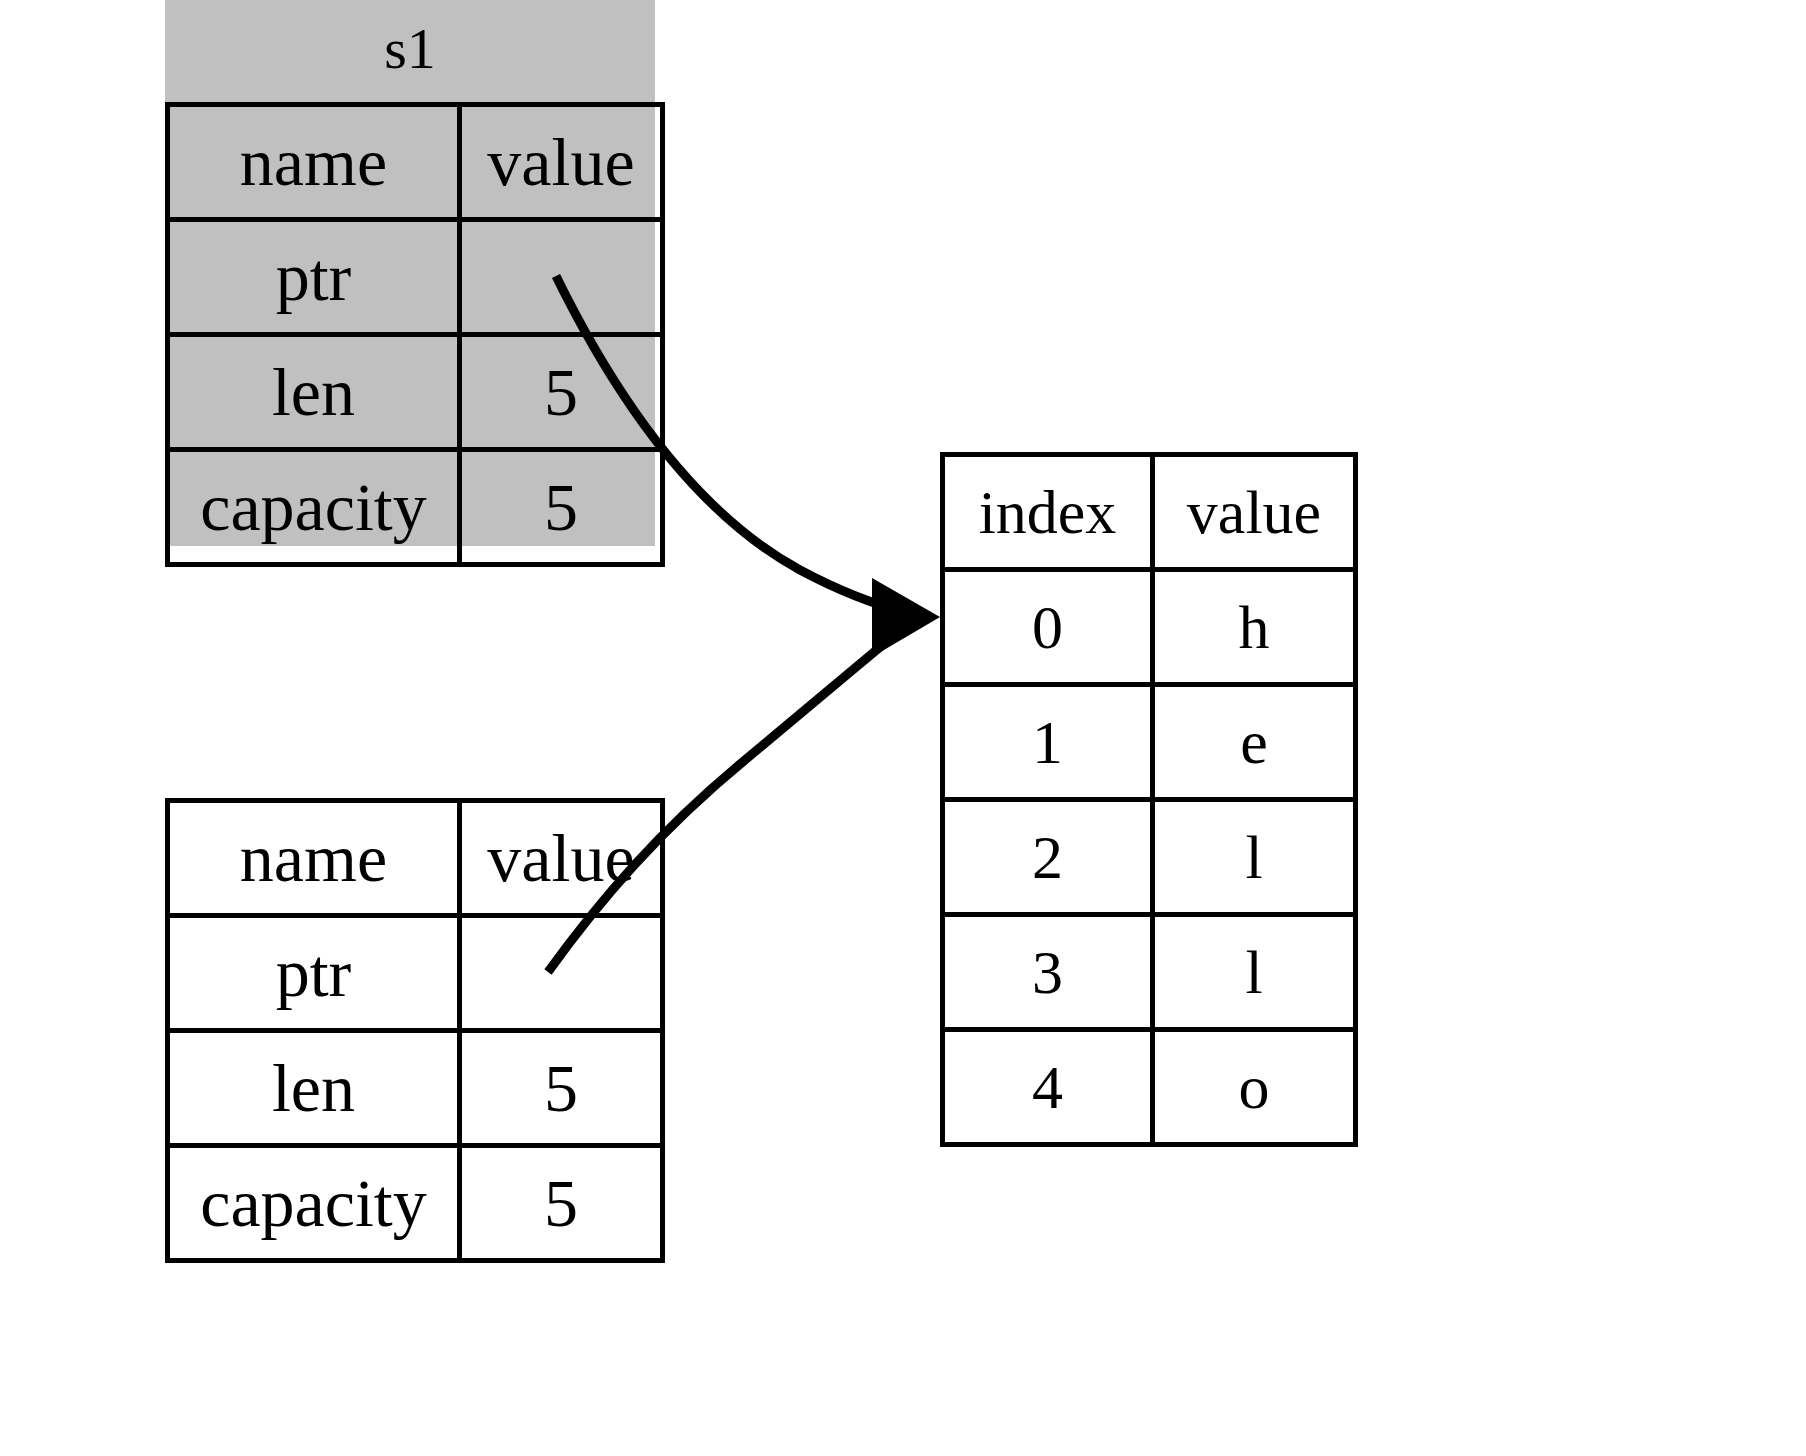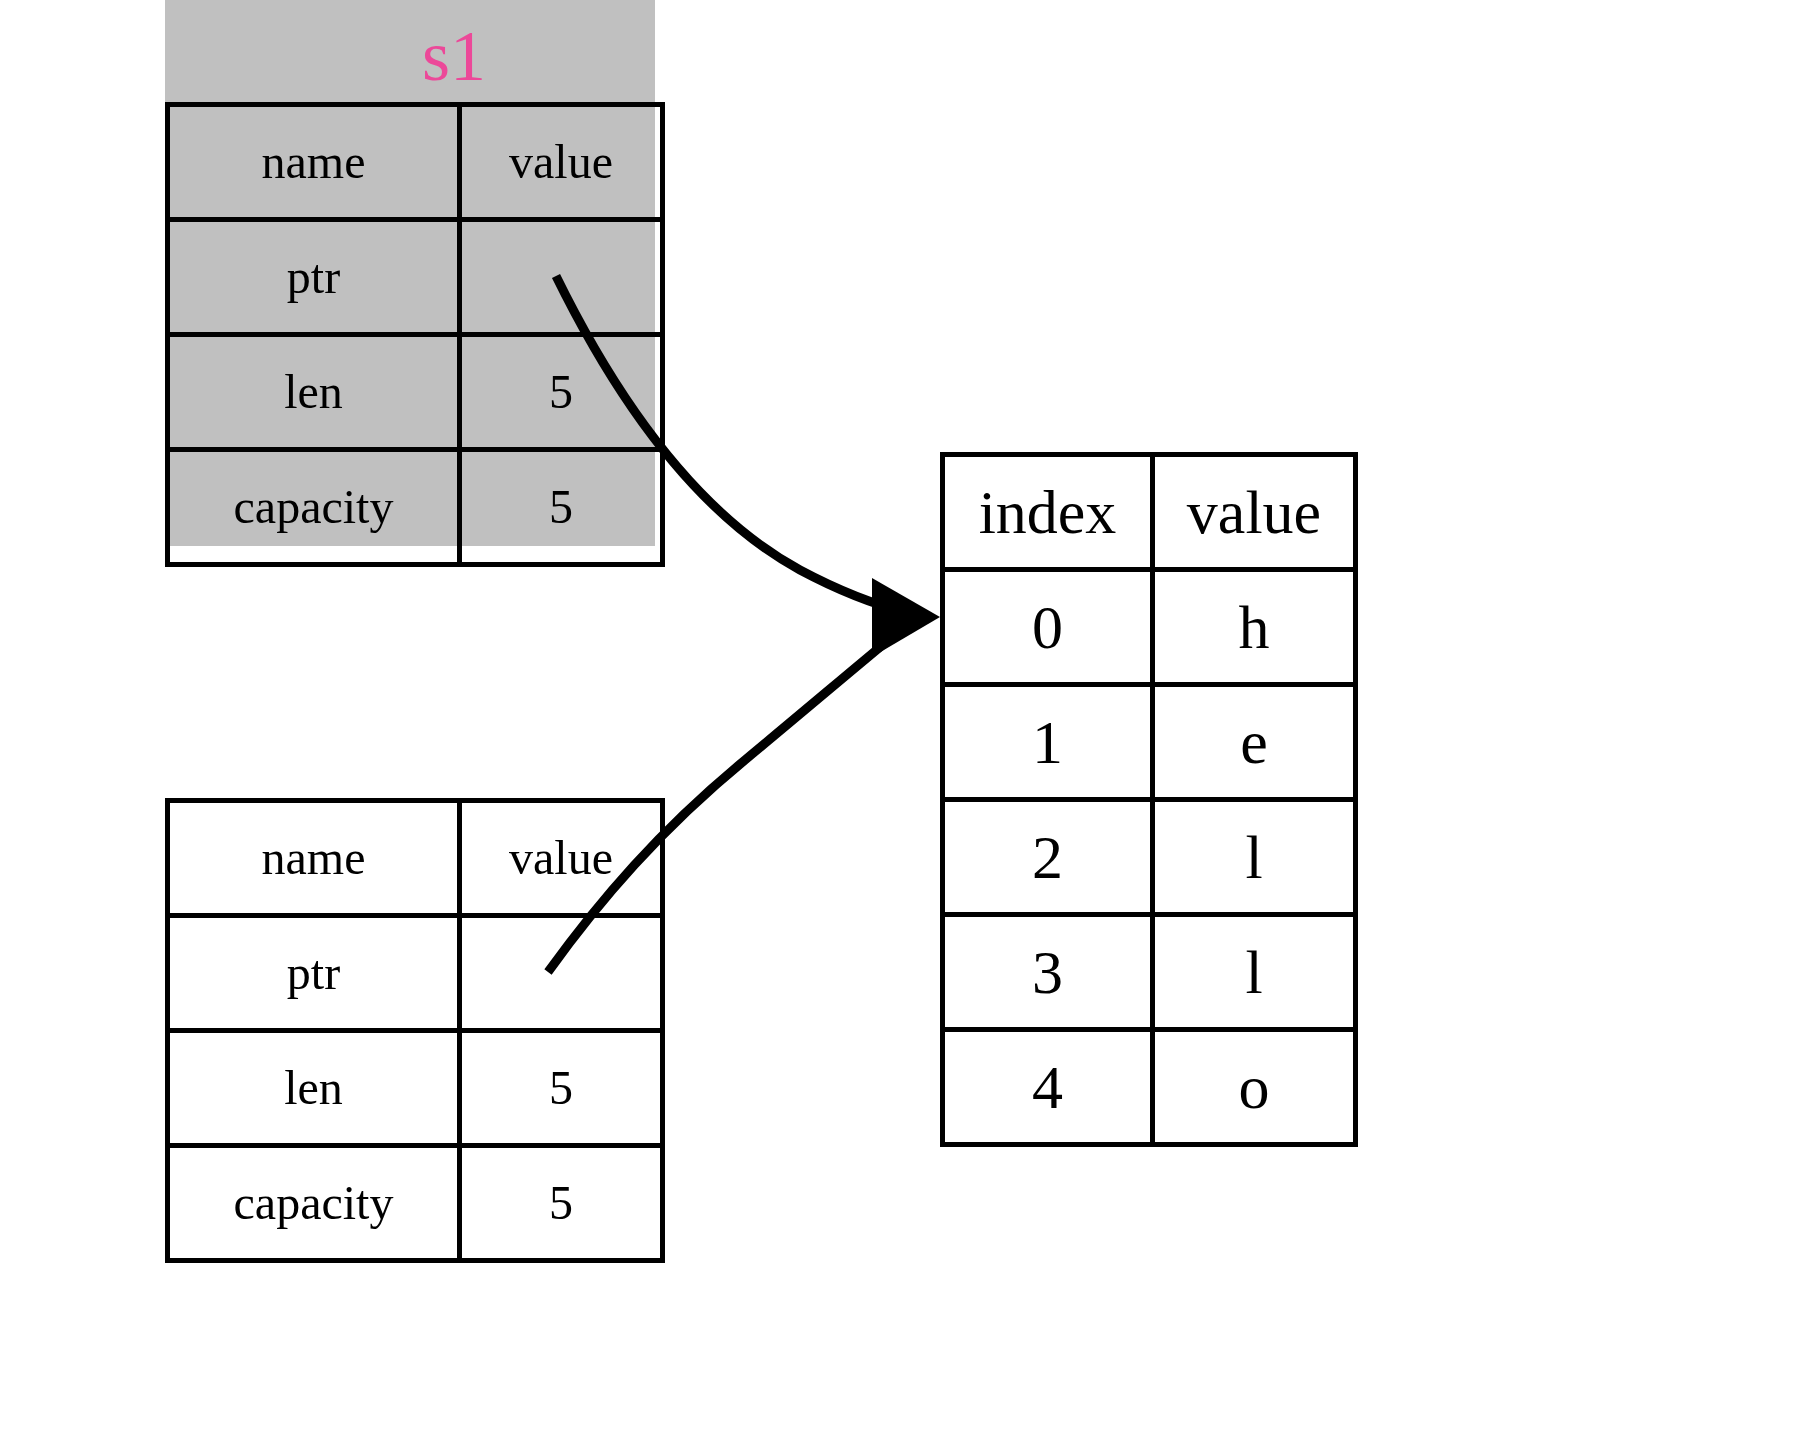--- a/index.html
+++ b/index.html
@@ -19,43 +19,42 @@
   
   .struct-table {
     position: absolute;
     border-collapse: collapse;
     table-layout: fixed;
   }
   .struct-table td {
     border: 5px solid #000000;
     text-align: center;
     vertical-align: middle;
-    font-size: 48px;
+    font-size: 68px;
     line-height: 1;
     color: #000000;
     padding: 0;
   }
   .col-name  { width: 287px; }
   .col-value { width: 198px; }
 
   
   .shaded-wrap {
     position: absolute;
     background: #c0c0c0;
   }
 
   
   .struct-caption {
     position: absolute;
-    font-size: 72px;
+    font-size: 58px;
     line-height: 1;
-    color: #ec4899;
+    color: #000000;
     text-align: center;
     white-space: nowrap;
-    margin-left: 44px;
   }
 
   
   .array-table {
     position: absolute;
     border-collapse: collapse;
     table-layout: fixed;
   }
   .array-table td {
     border: 5px solid #000000;

